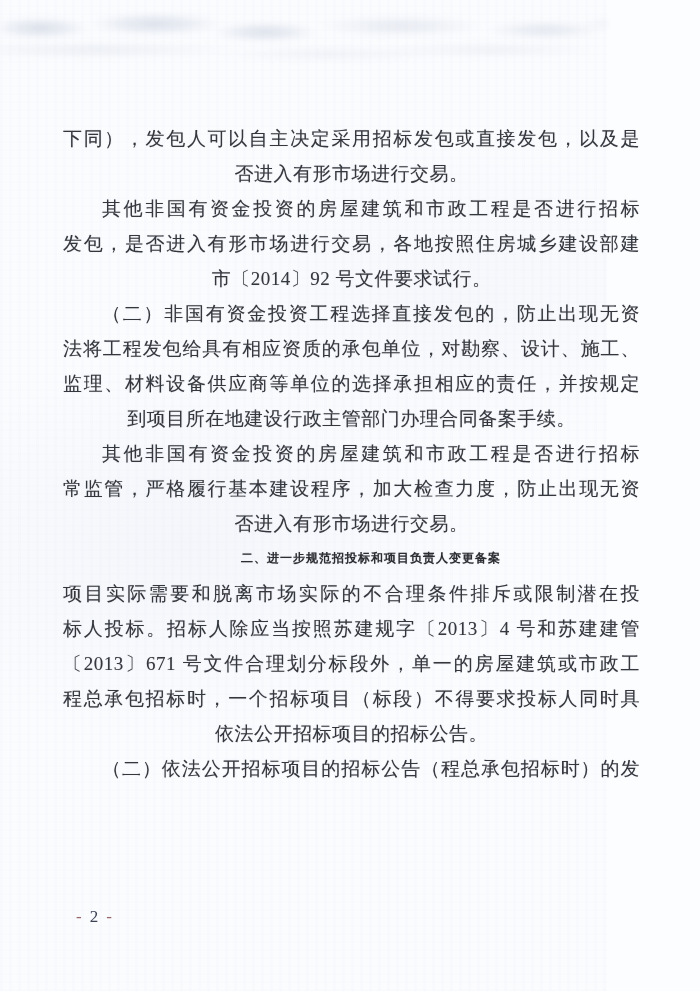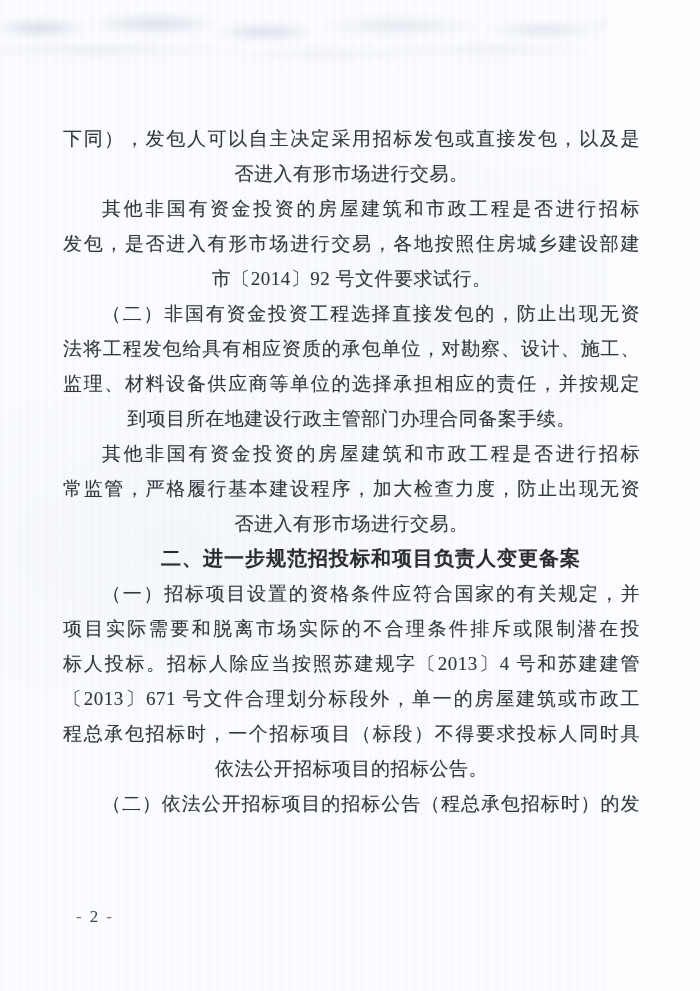--- a/index.html
+++ b/index.html
@@ -58,21 +58,21 @@
   .line { text-align: center; white-space: nowrap; }
   .line.fill {
     white-space: normal;
     text-align: justify;
     text-align-last: justify;
     text-justify: inter-character;
   }
   .line.indent { padding-left: 39px; }
   .paragraph.heading .line {
     font-weight: bold;
-    font-size: 20px;
+    font-size: 12px;
     color: var(--heading-ink, #2b2d33);
     letter-spacing: 1px;
   }
 
   .footer {
     position: absolute;
     top: 906px; left: 76px;
     display: inline-flex;
     align-items: center;
     gap: 8px;
@@ -107,21 +107,20 @@
       </div>
       <div class="paragraph">
         <div class="line indent fill">其他非国有资金投资的房屋建筑和市政工程是否进行招标</div>
         <div class="line fill">常监管，严格履行基本建设程序，加大检查力度，防止出现无资</div>
         <div class="line">否进入有形市场进行交易。</div>
       </div>
       <div class="paragraph heading">
         <div class="line indent">二、进一步规范招投标和项目负责人变更备案</div>
       </div>
       <div class="paragraph">
-        <div class="line indent fill">（一）招标项目设置的资格条件应符合国家的有关规定，并</div>
         <div class="line fill">项目实际需要和脱离市场实际的不合理条件排斥或限制潜在投</div>
         <div class="line fill">标人投标。招标人除应当按照苏建规字〔2013〕4 号和苏建建管</div>
         <div class="line fill">〔2013〕671 号文件合理划分标段外，单一的房屋建筑或市政工</div>
         <div class="line fill">程总承包招标时，一个招标项目（标段）不得要求投标人同时具</div>
         <div class="line">依法公开招标项目的招标公告。</div>
       </div>
       <div class="paragraph">
         <div class="line indent fill">（二）依法公开招标项目的招标公告（程总承包招标时）的发</div>
       </div>
     </div>

